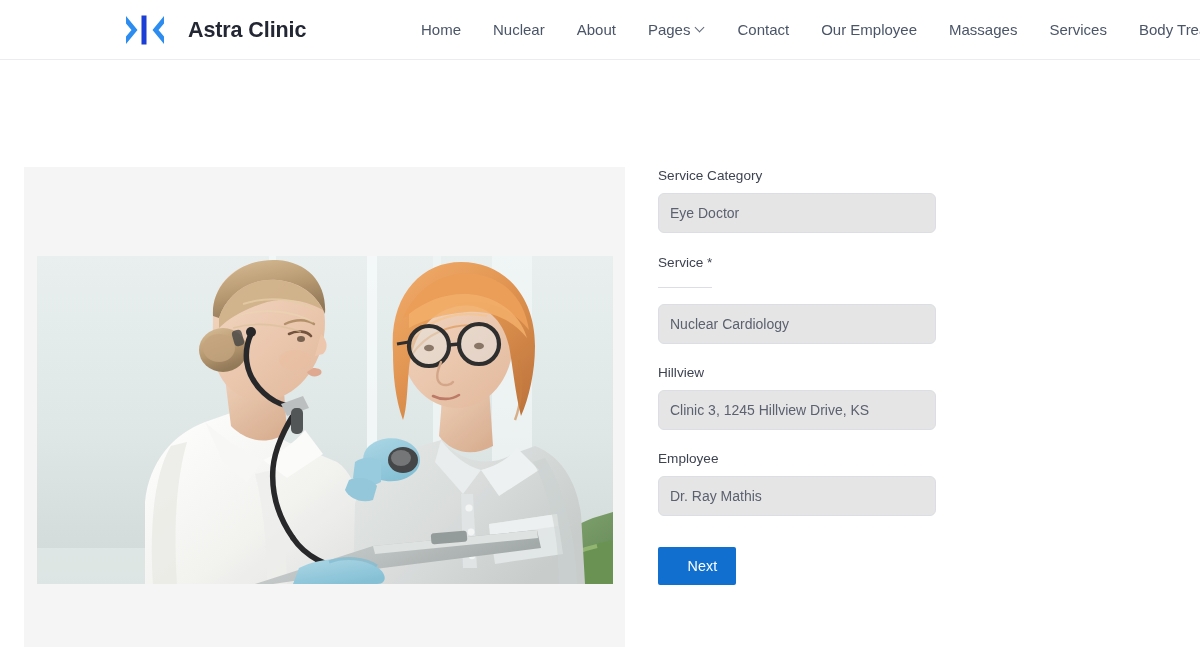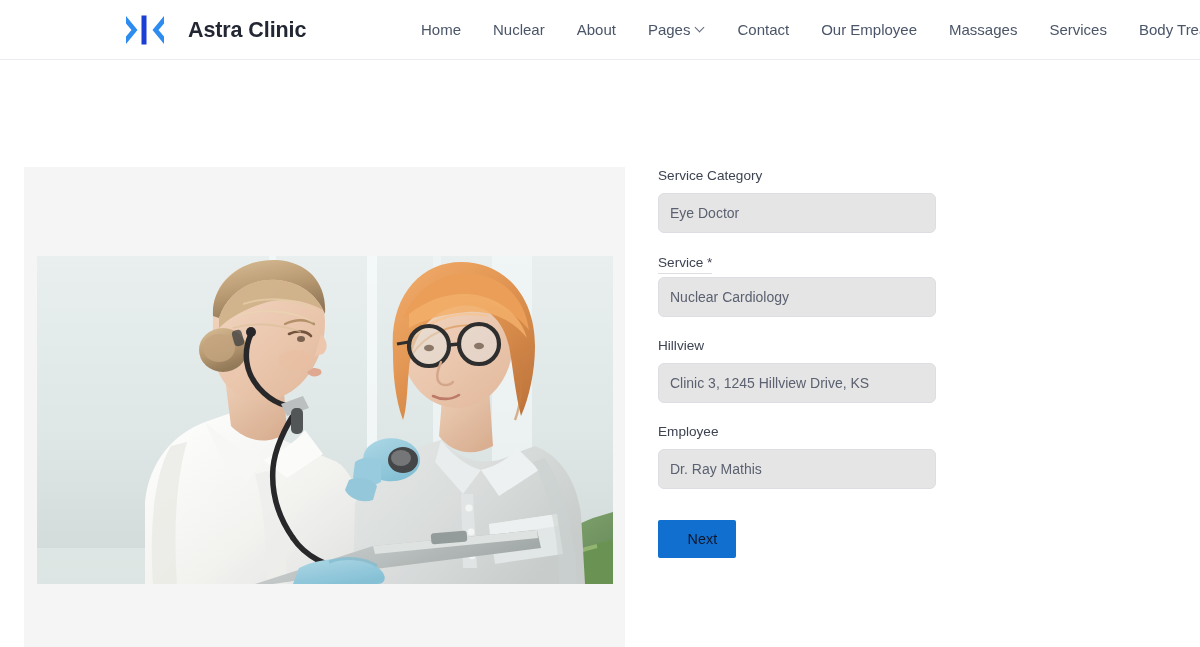--- a/index.html
+++ b/index.html
@@ -119,21 +119,21 @@
     width: 278px;
   }
   .field { margin-bottom: 20px; }
   .field-label {
     display: block;
     font-size: 13.6px;
     color: #3d4351;
     margin-bottom: 8px;
     line-height: 18px;
   }
-  .field-label.has-required { border-bottom: 1px solid #dcdee3; padding-bottom: 1px; display: inline-block; margin-bottom: 3px; }
+  .field-label.has-required { border-bottom: 1px solid #dcdee3; padding-bottom: 15px; display: inline-block; margin-bottom: 16px; }
   .req { color: #3d4351; }
   .field-input {
     width: 278px;
     height: 40px;
     border: 1px solid #dcdee3;
     background: #e5e5e5;
     border-radius: 6px;
     font-family: "Liberation Sans", sans-serif;
     font-size: 14px;
     color: #5b6170;
@@ -143,21 +143,21 @@
   }
   .field-input::placeholder { color: #5b6170; opacity: 1; }
 
   .next-button {
     margin-top: 11px;
     width: 78px;
     height: 38px;
     background: #1170cf;
     border: none;
     border-radius: 2px;
-    color: #0f172a;
+    color: #ffffff;
     font-family: "Liberation Sans", sans-serif;
     font-size: 14.3px;
     cursor: pointer;
     letter-spacing: 0.1px;
     padding-left: 11px;
   }
 </style>
 </head>
 <body>
 

